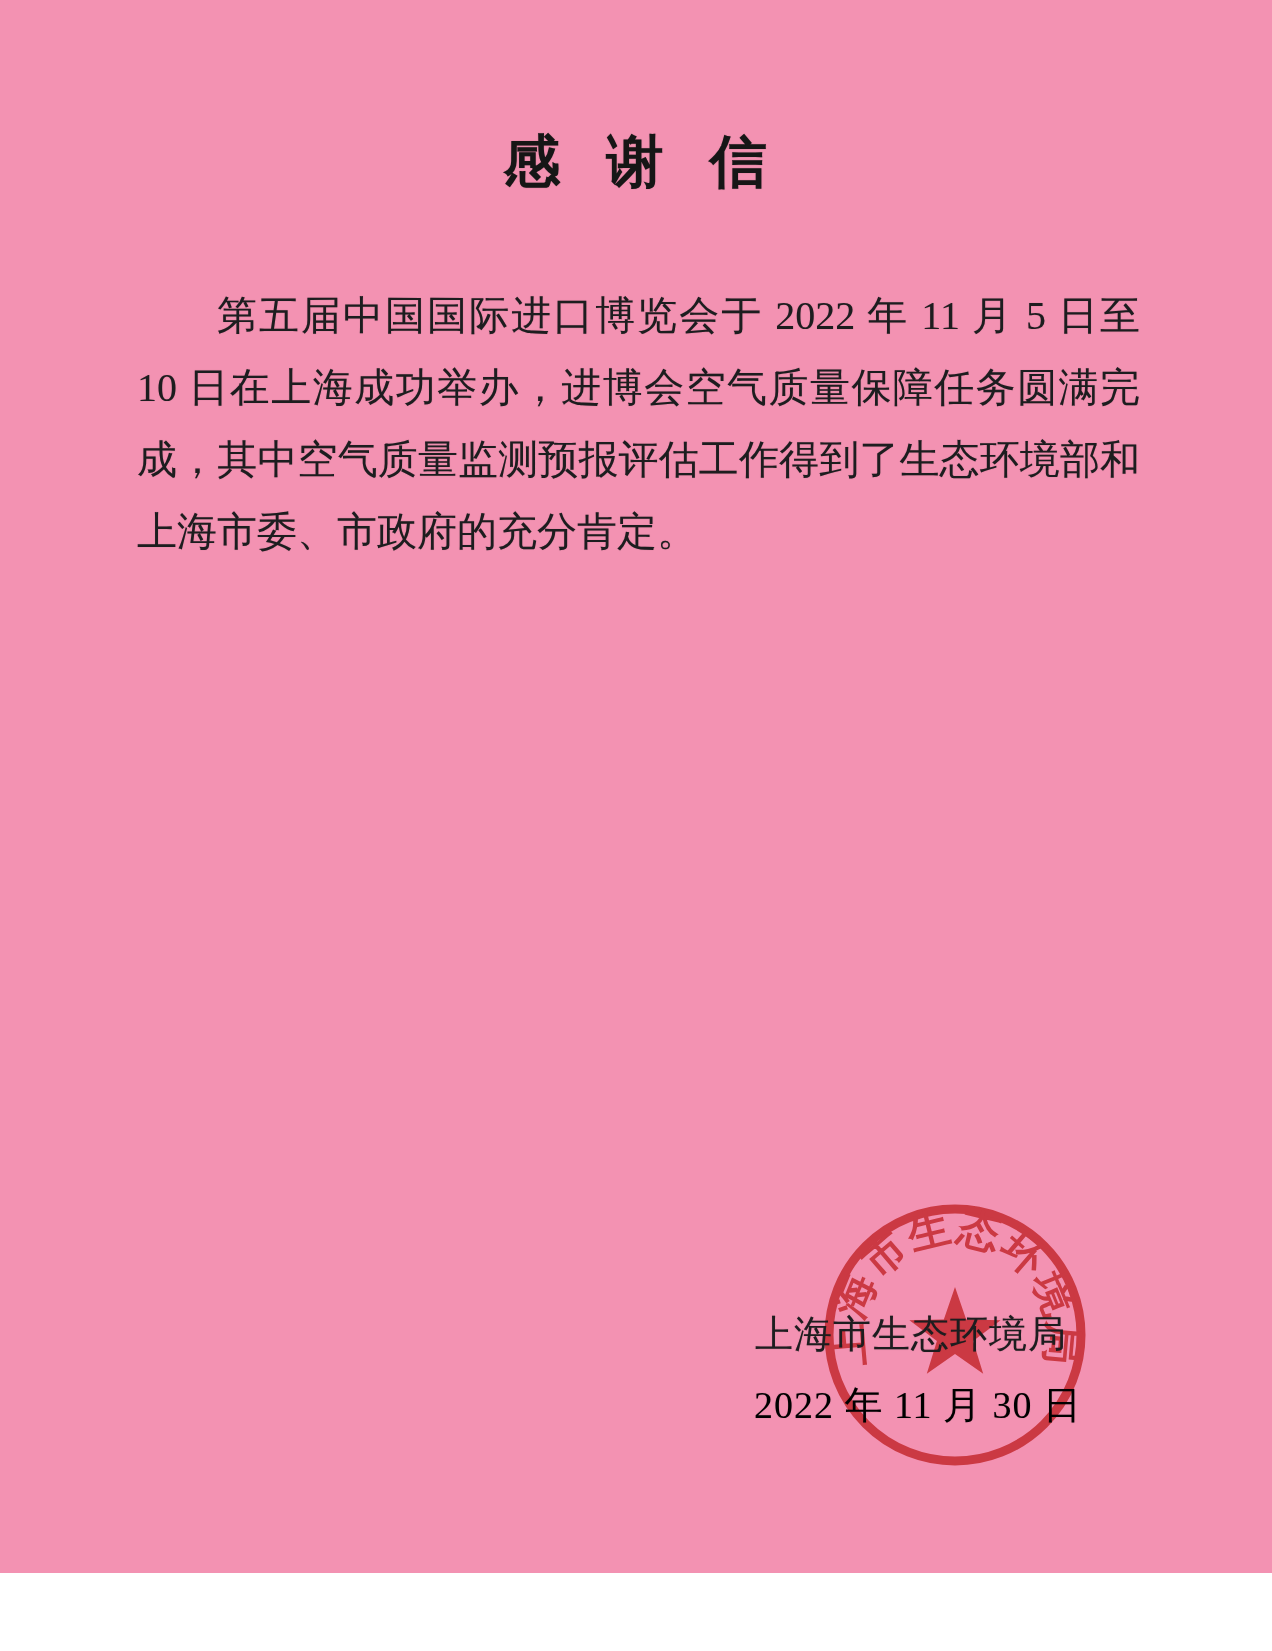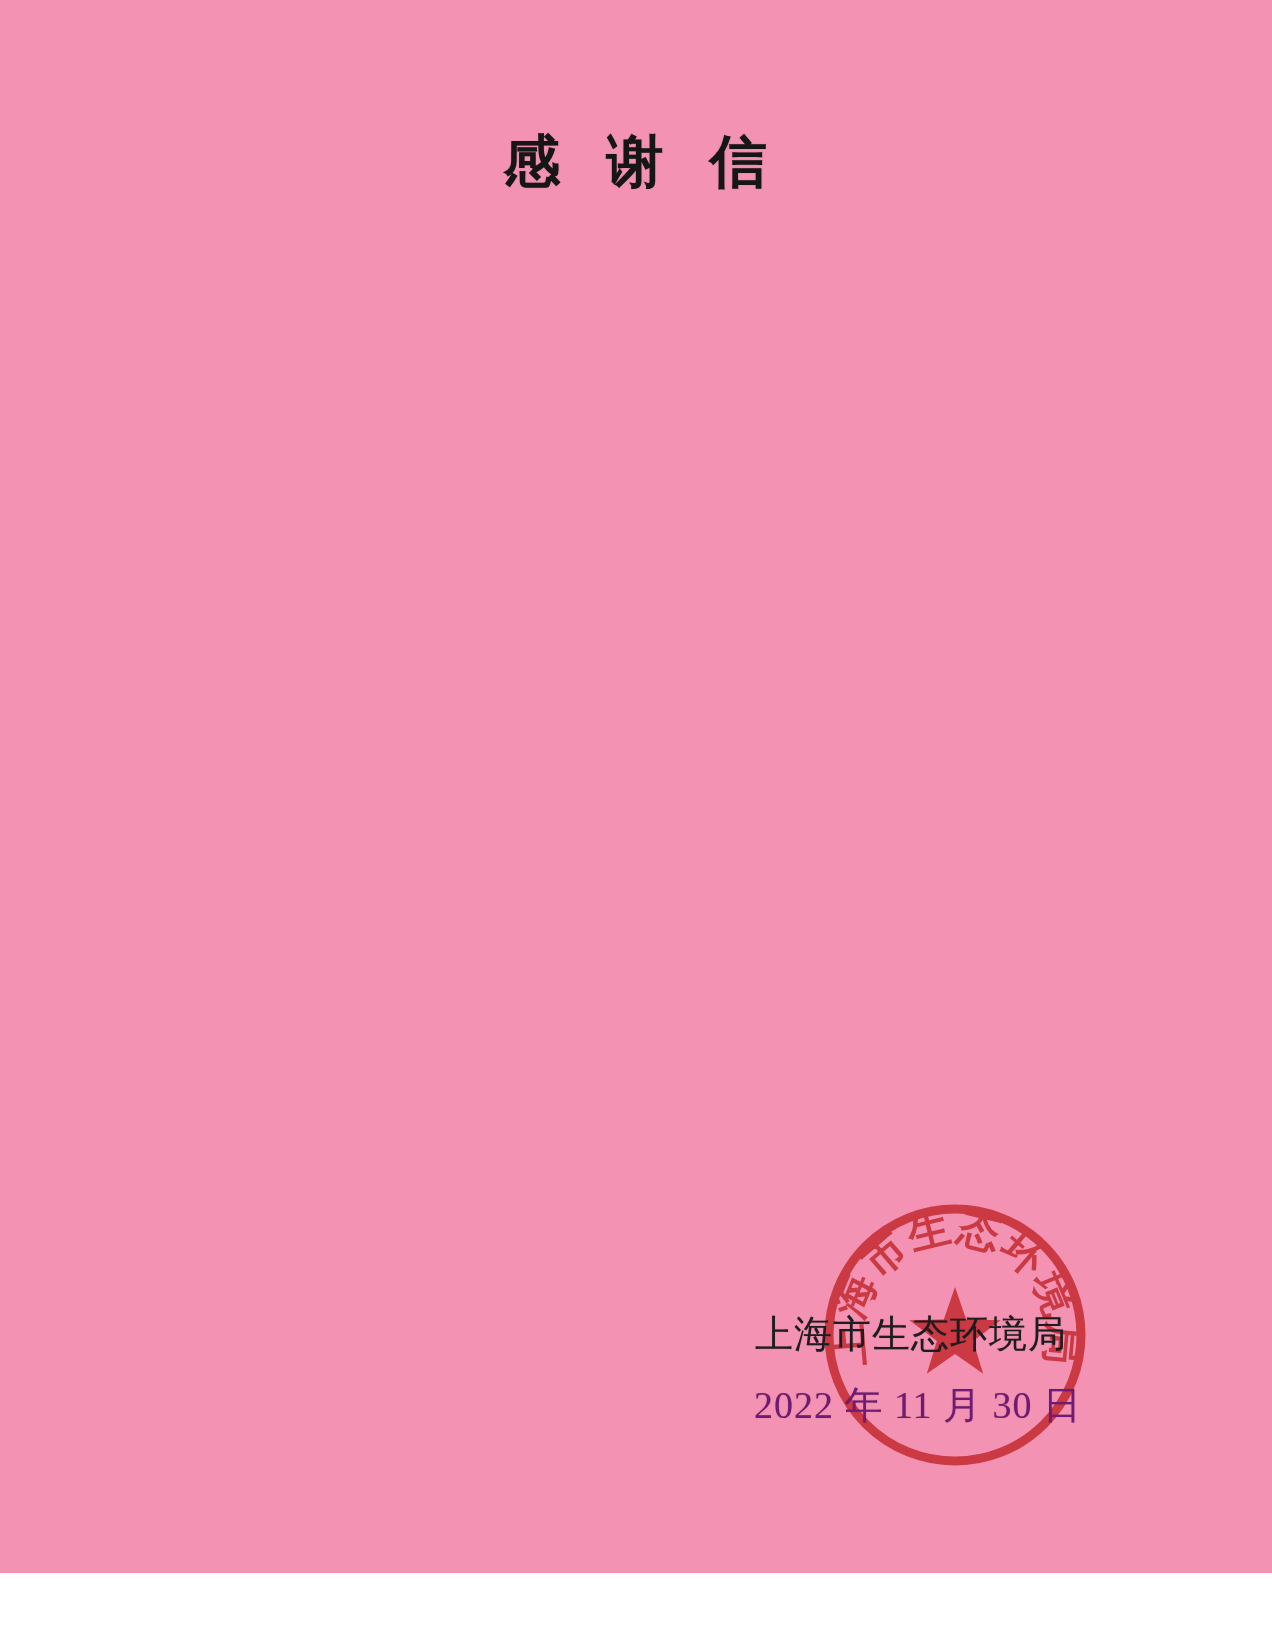--- a/index.html
+++ b/index.html
@@ -49,21 +49,21 @@
     color: #1d1d1f;
     letter-spacing: 1px;
     text-shadow: 0 0 1px rgba(0,0,0,0.3);
     z-index: 3;
   }
   .date-line {
     position: absolute;
     top: 1380px;
     right: 190px;
     font-size: 38px;
-    color: #701a75;
+    color: #000000;
     letter-spacing: 1px;
     text-shadow: 0 0 1px rgba(0,0,0,0.3);
     z-index: 3;
   }
   .stamp {
     position: absolute;
     left: 823px;
     top: 1203px;
     width: 264px;
     height: 264px;
@@ -80,20 +80,21 @@
   }
 </style>
 </head>
 <body>
 
 <div class="page">
 
   <h1 class="letter-title">感 谢 信</h1>
 
   <div class="content">
+    <p class="para">第五届中国国际进口博览会于 2022 年 11 月 5 日至 10 日在上海成功举办，进博会空气质量保障任务圆满完成，其中空气质量监测预报评估工作得到了生态环境部和上海市委、市政府的充分肯定。</p>
   </div>
 
   <div class="signature-line">上海市生态环境局</div>
 
   <div class="date-line">2022 年 11 月 30 日</div>
 
   <div class="stamp">
     <svg viewBox="0 0 264 264" xmlns="http://www.w3.org/2000/svg">
       <defs>
         <path id="sealArc" d="M 44.6 163.8 A 93 93 0 1 1 219.4 163.8" fill="none"></path>

